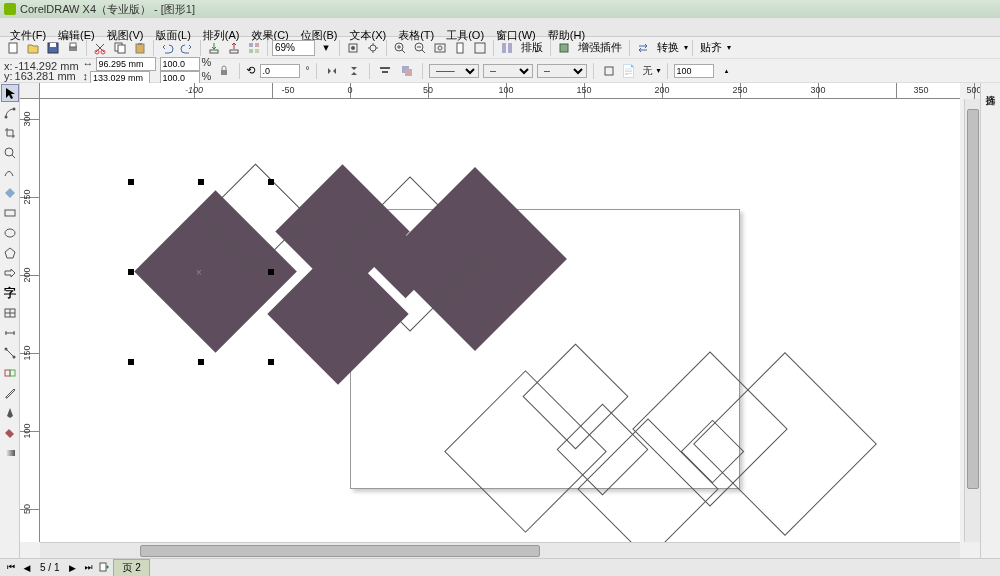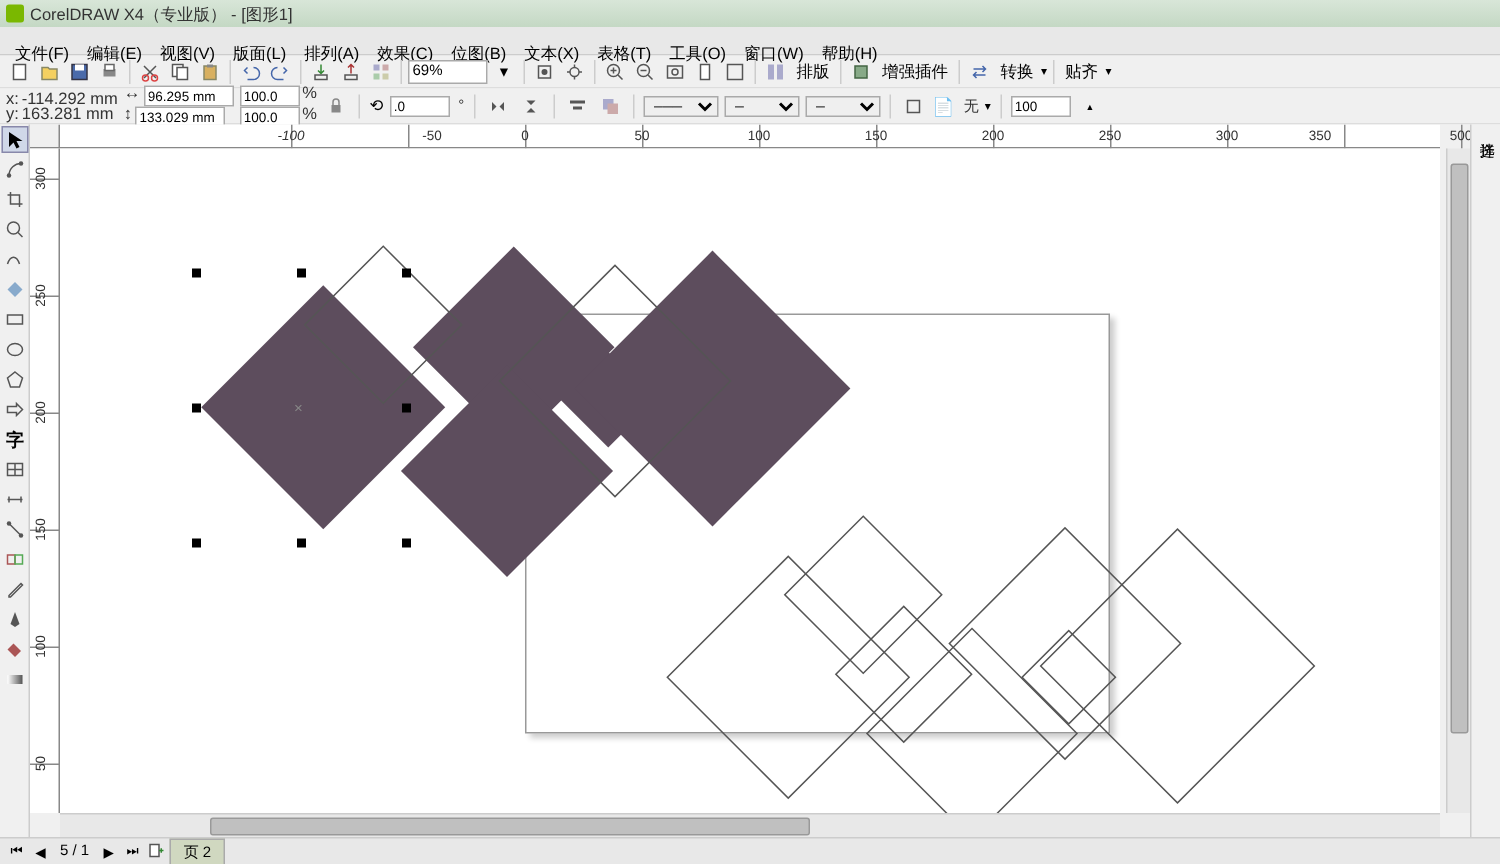--- a/index.html
+++ b/index.html
@@ -164,21 +164,21 @@
     </div>
   <div class="tb-btn">
       <svg>
         <rect x="2" y="2" width="4" height="4" fill="#aac"></rect>
         <rect x="8" y="2" width="4" height="4" fill="#caa"></rect>
         <rect x="2" y="8" width="4" height="4" fill="#aca"></rect>
         <rect x="8" y="8" width="4" height="4" fill="#cca"></rect>
       </svg>
     </div>
   <div class="tb-sep"></div>
-  <input class="tb-input" style="width: 53px;" value="69%">
+  <input class="tb-input" style="width: 43px;" value="69%">
   <div class="tb-btn">
       <span>▾</span>
     </div>
   <div class="tb-sep"></div>
   <div class="tb-btn">
       <svg>
         <rect x="3" y="3" width="8" height="8" fill="none" stroke="#555"></rect>
         <circle cx="7" cy="7" r="2" fill="#555"></circle>
       </svg>
     </div>
@@ -456,21 +456,21 @@
         <div class="tlabel" style="left: 466px;">100</div>
         <div class="tick major" style="left: 544px;"></div>
         <div class="tlabel" style="left: 544px;">150</div>
         <div class="tick major" style="left: 622px;"></div>
         <div class="tlabel" style="left: 622px;">200</div>
         <div class="tick major" style="left: 700px;"></div>
         <div class="tlabel" style="left: 700px;">250</div>
         <div class="tick major" style="left: 778px;"></div>
         <div class="tlabel" style="left: 778px;">300</div>
         <div class="tick major" style="left: 856px;"></div>
-        <div class="tlabel" style="left: 840px;">350</div>
+        <div class="tlabel" style="left: 881px;">350</div>
         <div class="tick major" style="left: 934px;"></div>
         <div class="tlabel" style="left: 934px;">500</div>
       </div>
     <div class="ruler-v" id="ruler-v">
         <div class="tick major" style="top: 20px;"></div>
         <div class="tlabel" style="top: 20px;">300</div>
         <div class="tick major" style="top: 98px;"></div>
         <div class="tlabel" style="top: 98px;">250</div>
         <div class="tick major" style="top: 176px;"></div>
         <div class="tlabel" style="top: 176px;">200</div>

